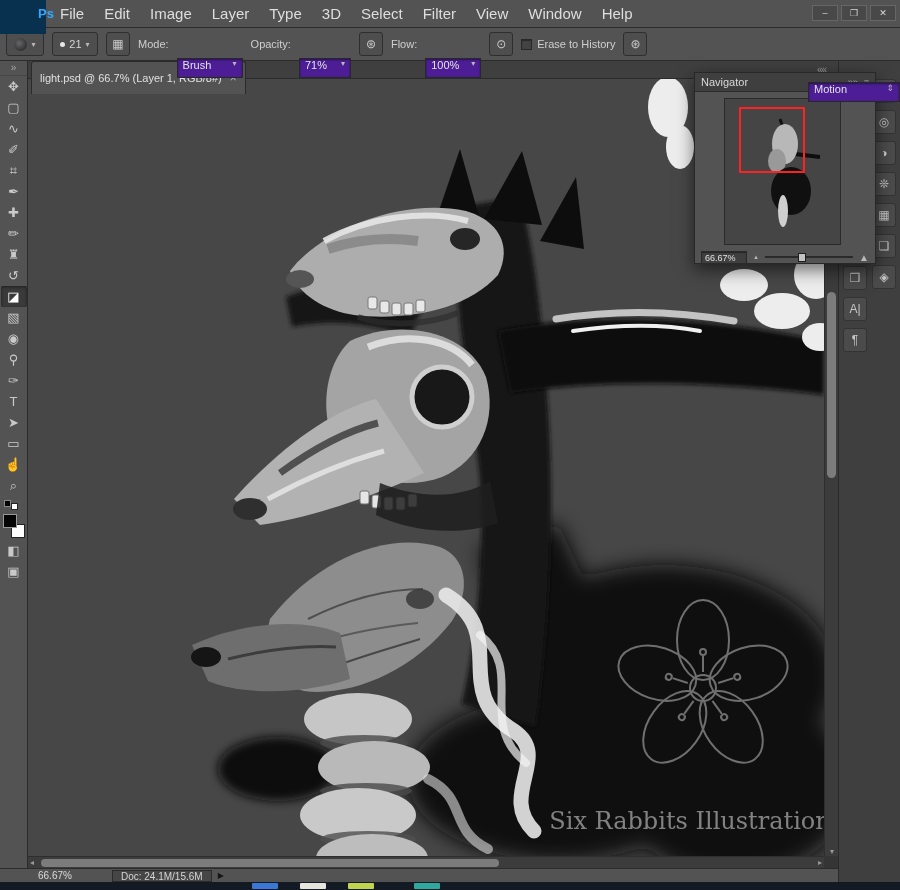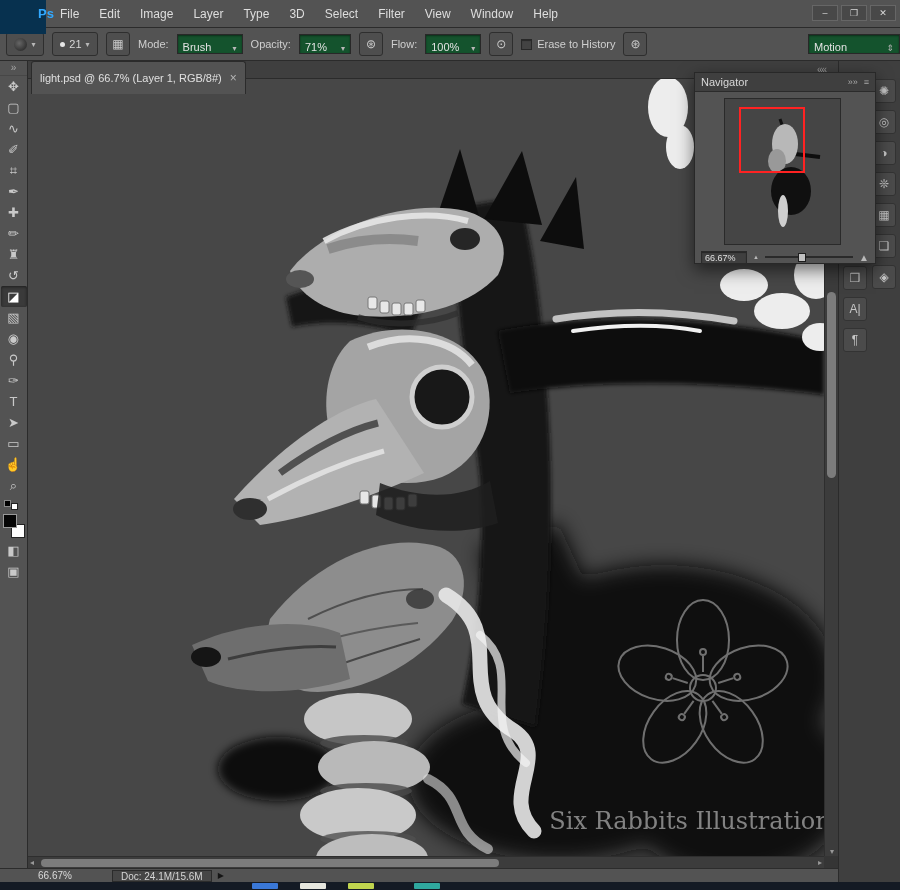--- a/index.html
+++ b/index.html
@@ -2,36 +2,36 @@
 <html><head>
 <meta charset="utf-8">
 <style>
   *{margin:0;padding:0;box-sizing:border-box;}
   html,body{width:900px;height:890px;overflow:hidden;}
   body{font-family:"Liberation Sans",sans-serif;background:#535353;color:#d6d6d6;font-size:11px;position:relative;}
 
   
   #menubar{position:absolute;left:0;top:0;width:900px;height:28px;background:#535353;border-bottom:1px solid #2b2b2b;display:flex;align-items:center;z-index:30;}
   #ps-logo{width:30px;height:40px;background:#07314f;color:#31a8ff;font-weight:bold;font-size:13px;display:flex;align-items:center;justify-content:center;padding-left:46px;}
-  #menus{display:flex;gap:20px;margin-left:14px;font-size:12px;color:#dedede;}
+  #menus{display:flex;gap:20px;margin-left:14px;font-size:15px;color:#dedede;}
   #menus span{cursor:default;}
   #winctl{position:absolute;right:4px;top:5px;display:flex;gap:3px;}
   .wbtn{width:26px;height:16px;background:#484848;border:1px solid #666;color:#d9d9d9;font-size:9px;display:flex;align-items:center;justify-content:center;}
 
   
   #optionsbar{position:absolute;left:0;top:28px;width:900px;height:33px;background:#535353;border-bottom:1px solid #2b2b2b;display:flex;align-items:center;padding-left:6px;gap:8px;z-index:29;}
   .raised{background:#4e4e4e;border:1px solid #2e2e2e;border-radius:3px;height:24px;display:flex;align-items:center;justify-content:center;}
   #brush-preview{width:38px;gap:4px;}
   #brush-preview .dot{width:13px;height:13px;border-radius:50%;background:radial-gradient(circle at 40% 40%,#666,#1d1d1d);}
   #size-widget{width:46px;gap:4px;}
   #size-widget .dot2{width:5px;height:5px;border-radius:50%;background:#e6e6e6;}
   .dd-arrow{font-size:8px;color:#b8b8b8;}
   .icon-btn{width:24px;height:24px;background:#4e4e4e;border:1px solid #2e2e2e;border-radius:3px;color:#c9c9c9;font-size:12px;display:flex;align-items:center;justify-content:center;}
   .lbl{color:#cfcfcf;}
-  .dropdown{background:#14532d;border:1px solid #282828;box-shadow:inset 0 1px 2px rgba(0,0,0,.45);height:20px;display:flex;align-items:flex-end;gap:5px;padding:0 5px;color:#e2e2e2;}
+  .dropdown{background:#4c1d95;border:1px solid #282828;box-shadow:inset 0 1px 2px rgba(0,0,0,.45);height:20px;display:flex;align-items:flex-start;gap:5px;padding:0 5px;color:#e2e2e2;margin-top:48px;}
   .dropdown.w64{width:66px;justify-content:space-between;}
   .dropdown.w52{width:52px;justify-content:space-between;}
   .dropdown.w56{width:56px;justify-content:space-between;}
   #workspace{position:absolute;right:0;top:6px;width:92px;justify-content:space-between;}
   #workspace .ud{font-size:9px;color:#b5b5b5;}
   .chk{display:flex;align-items:center;gap:5px;color:#cfcfcf;}
   .chk .box{width:11px;height:11px;background:#434343;border:1px solid #282828;box-shadow:inset 0 1px 1px rgba(0,0,0,.4);}
 
   
   #tabbar{position:absolute;left:28px;top:61px;width:810px;height:18px;background:#3f3f3f;border-bottom:1px solid #2b2b2b;z-index:5;}

